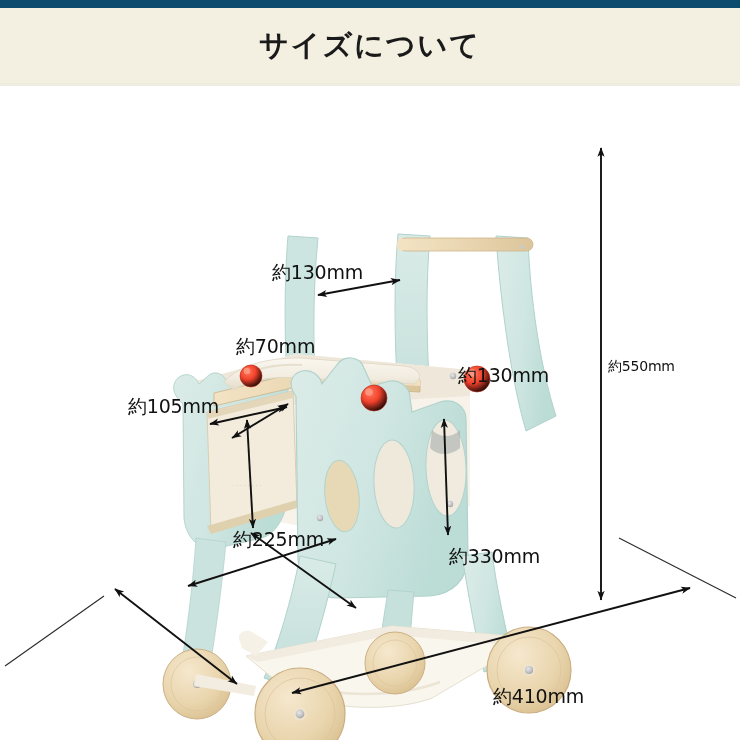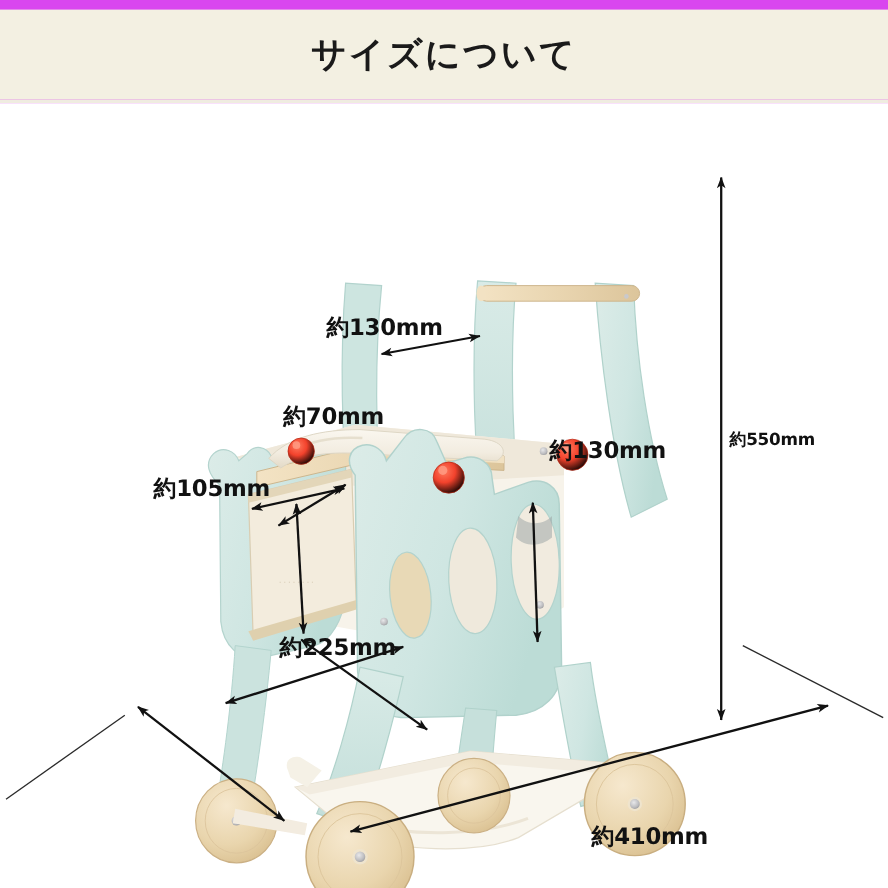--- a/index.html
+++ b/index.html
@@ -2,21 +2,21 @@
 <html><head>
 <meta charset="utf-8">
 <style>
   * { margin:0; padding:0; box-sizing:border-box; }
   html, body {
     width:740px; height:740px;
     background:#ffffff;
     font-family:"Liberation Sans", "DejaVu Sans", sans-serif;
     overflow:hidden;
   }
-  #page { position:relative; width:740px; height:520px; background:#d946ef; }
+  #page { position:relative; width:740px; height:520px; background:#0c4a6e; }
 
   
   .header-band {
     position:absolute; left:0; top:8px; width:740px; height:75px;
     background:#f3f0e2;
     display:flex; align-items:center; justify-content:center;
   }
   .header-band .title {
     font-size:29px; font-weight:bold; color:#1a1a1a;
     letter-spacing:2px;
@@ -28,21 +28,21 @@
   }
 
   
   .stage { position:absolute; left:0; top:86px; width:740px; height:654px; background:#fff; }
   .stage svg { position:absolute; left:0; top:0; }
 
   
   .dim {
     position:absolute;
     font-size:19px;
-    font-weight:700;
+    font-weight:400;
     color:#111;
     white-space:nowrap;
     font-family:"DejaVu Sans","Liberation Sans",sans-serif;
     letter-spacing:-0.2px;
   }
   .dim.big { font-size:14px; }
 </style>
 </head>
 <body>
 
@@ -268,18 +268,19 @@
     <span class="dim" style="left:236px; top:248px;">約70mm</span>
 
     <span class="dim" style="left:128px; top:308px;">約105mm</span>
 
     <span class="dim" style="left:458px; top:277px;">約130mm</span>
 
     <span class="dim big" style="left:608px; top:272px;">約550mm</span>
 
     <span class="dim" style="left:233px; top:441px;">約225mm</span>
 
+    <span class="dim" style="left:449px; top:458px;">約330mm</span>
 
 
     <span class="dim" style="left:493px; top:574px;margin-top:24px;">約410mm</span>
 
   </div>
 </div>
 
 </body></html>

